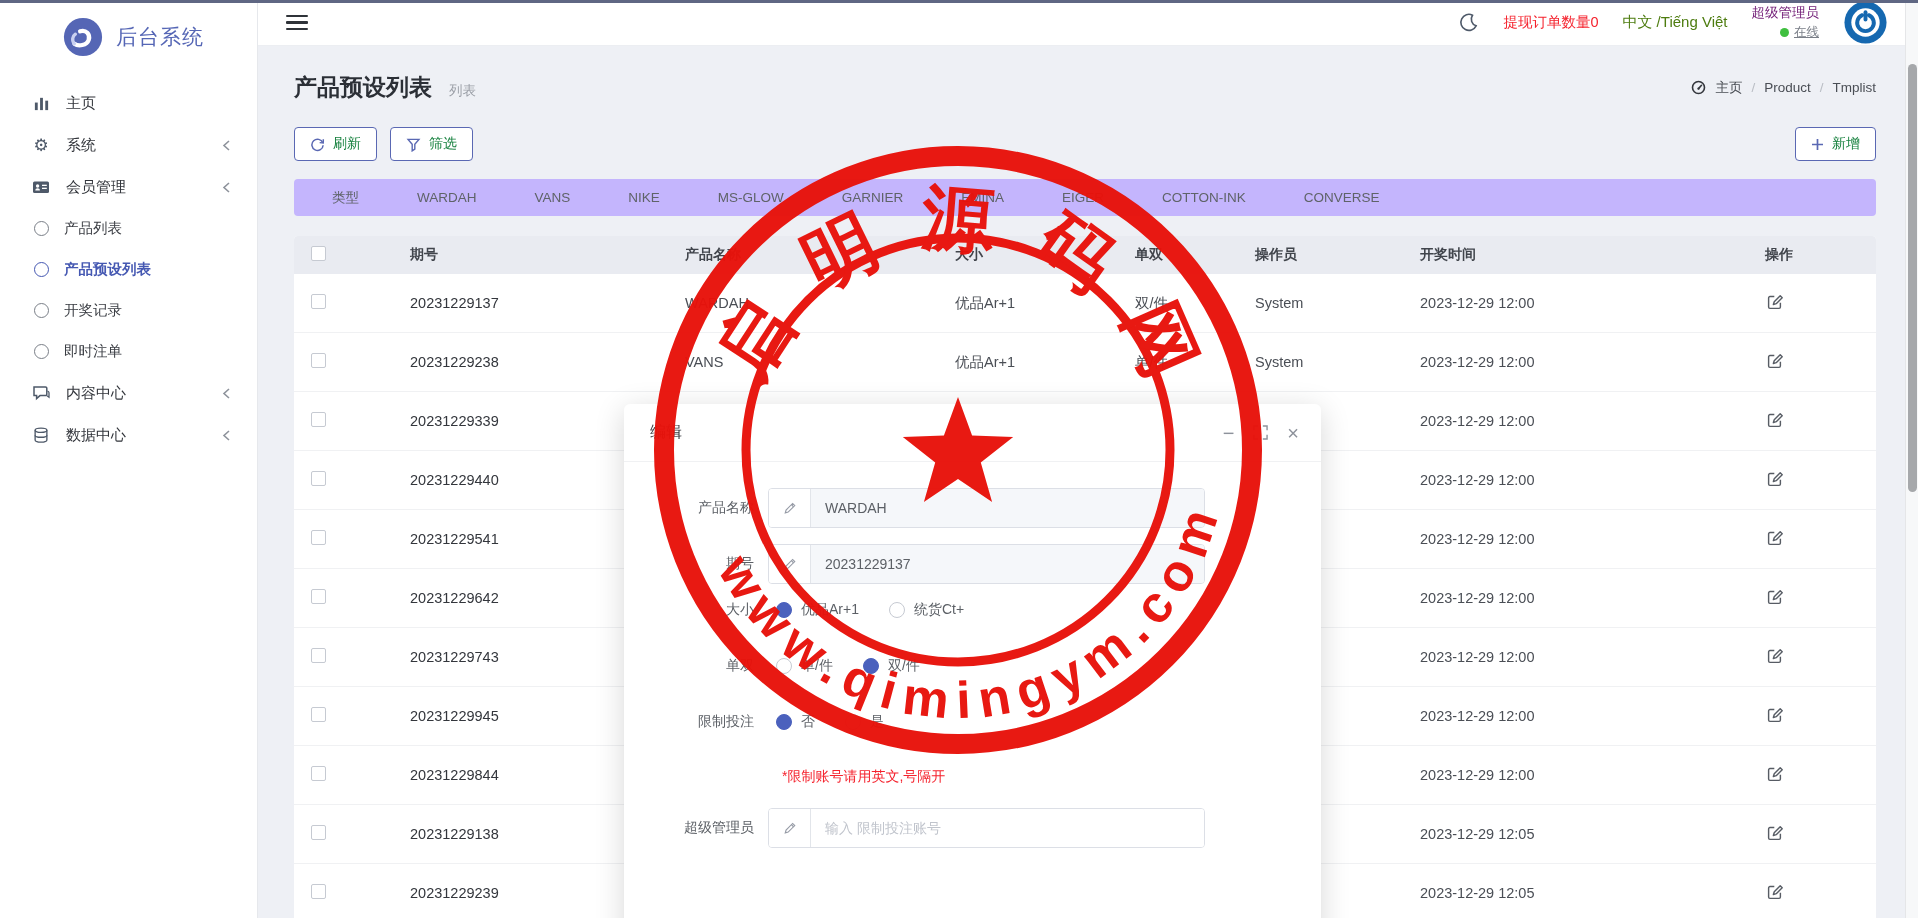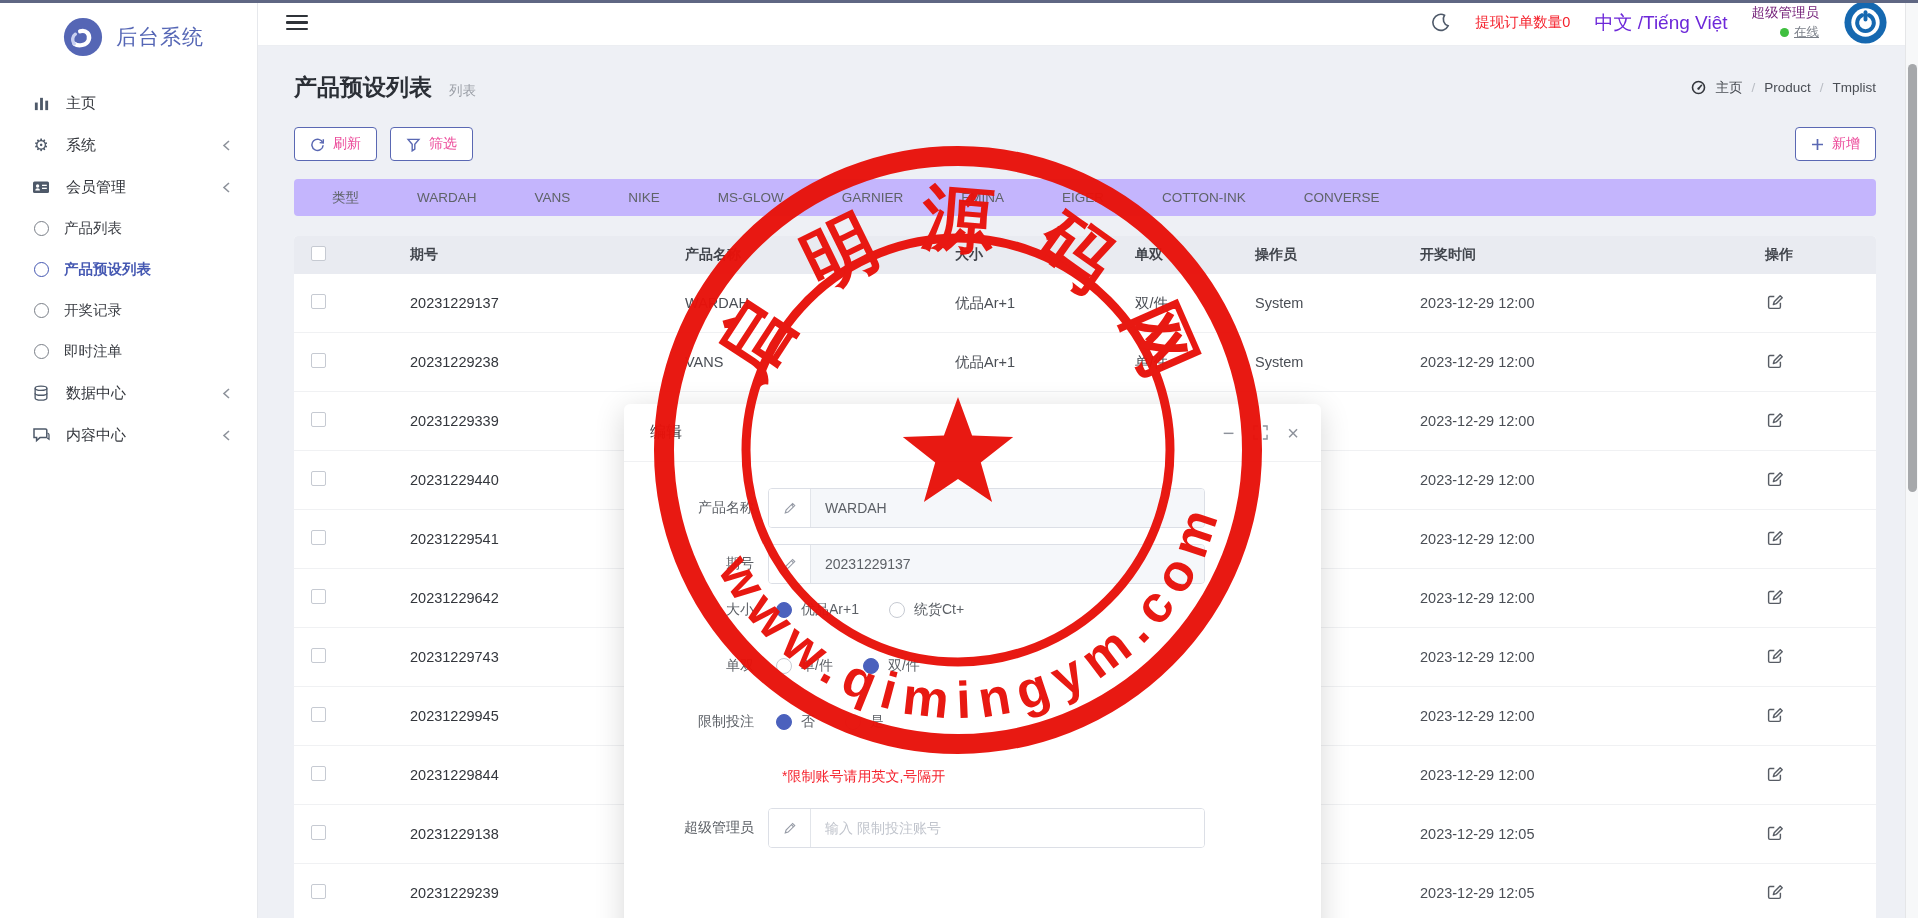--- a/index.html
+++ b/index.html
@@ -24,37 +24,37 @@
   .sub-item.active .sub-dot { border-color:#4558b2; }
   .sub-item.active .sub-label { color:#4558b2; font-weight:bold; }
 
   
   .main { flex:1; display:flex; flex-direction:column; min-width:0; }
   .topbar { height:67px; background:#fff; display:flex; align-items:center; padding:0 30px 0 28px; border-bottom:1px solid #eceef2; }
   .burger { width:22px; cursor:pointer; }
   .burger div { height:2.5px; background:#2f3339; margin:4px 0; border-radius:1px; }
   .top-right { margin-left:auto; display:flex; align-items:center; gap:24px; }
   .withdraw { color:#f5222d; font-size:14.5px; cursor:pointer; }
-  .lang { color:#6d28d9; font-size:19px; cursor:pointer; }
+  .lang { color:#4d7c0f; font-size:15px; cursor:pointer; }
   .userblock { text-align:right; line-height:1.5; }
   .user-name { font-size:13.5px; color:#701a75; }
   .user-status { font-size:12.5px; color:#7a7f88; display:flex; align-items:center; justify-content:flex-end; gap:5px;text-decoration:underline; }
   .dot-online { width:9px; height:9px; border-radius:50%; background:#3fbf3f; display:inline-block; }
   .avatar { width:45px; height:45px; cursor:pointer; }
 
   .content { flex:1; padding:26px 42px 0 36px; position:relative; }
   .page-head { display:flex; align-items:baseline; }
   .page-title { font-size:23px; font-weight:bold; color:#2b2f36; }
   .page-sub { font-size:13.5px; color:#9a9ea6; margin-left:17px; }
   .breadcrumb { margin-left:auto; display:flex; align-items:center; gap:9px; font-size:13.5px; color:#4a4e55; }
   .breadcrumb .sep { color:#b9bdc4; }
   .crumb { cursor:pointer; }
 
   .toolbar { display:flex; margin-top:24px; gap:13px; }
-  .btn { height:34px; border:1px solid #5a68b3; color:#ec4899; background:#fff; border-radius:4px;
+  .btn { height:34px; border:1px solid #5a68b3; color:#15803d; background:#fff; border-radius:4px;
          display:flex; align-items:center; gap:8px; padding:0 15px; font-size:14px; cursor:pointer; }
 
   .tabbar { margin-top:18px; height:37px; background:#c4b5fd; border-radius:4px; display:flex; align-items:center;
             gap:58px; padding-left:38px; }
   .tab { font-size:13.5px; color:#5f6368; cursor:pointer; white-space:nowrap; }
 
   .table-card { margin-top:20px; background:#fff; border-radius:4px 4px 0 0; }
   .grid-row { display:grid; grid-template-columns:116px 275px 270px 180px 120px 165px 345px 1fr; align-items:center; }
   .thead { background:#e9ebf1; height:38px; border-radius:4px 4px 0 0; }
   .th { font-size:14px; font-weight:bold; color:#41454c; }
@@ -164,41 +164,41 @@
       <div class="sub-item">
         <span class="sub-dot"></span>
         <span class="sub-label">开奖记录</span>
       </div>
       <div class="sub-item">
         <span class="sub-dot"></span>
         <span class="sub-label">即时注单</span>
       </div>
       <div class="nav-item">
         <span class="nav-ic">
+          <svg width="18" height="16" viewBox="0 0 18 16">
+              <path d="M2 2 h11.5 a1.3 1.3 0 0 1 1.3 1.3 v6 a1.3 1.3 0 0 1 -1.3 1.3 H8 l-3.4 3 v-3 H2 z" fill="none" stroke="#4e5969" stroke-width="1.5"></path>
+              <path d="M15.5 6 c1 .4 1.5 1 1.5 1.8 v4.5 l-2-1.5" fill="none" stroke="#4e5969" stroke-width="1.3"></path>
+            </svg>
+        </span>
+        <span class="nav-label">内容中心</span>
+        <span class="chev">
+            <svg width="9" height="13" viewBox="0 0 9 13">
+              <path d="M7 2 L2 6.5 7 11" stroke="#8d929b" stroke-width="1.6" fill="none"></path>
+            </svg>
+          </span>
+      </div>
+      <div class="nav-item">
+        <span class="nav-ic">
           <svg width="16" height="17" viewBox="0 0 18 19">
               <ellipse cx="9" cy="3.6" rx="6.6" ry="2.4" fill="none" stroke="#4e5969" stroke-width="1.5"></ellipse>
               <path d="M2.4 3.6 v11 c0 1.3 3 2.4 6.6 2.4 s6.6-1.1 6.6-2.4 v-11" fill="none" stroke="#4e5969" stroke-width="1.5"></path>
               <path d="M2.4 9.1 c0 1.3 3 2.4 6.6 2.4 s6.6-1.1 6.6-2.4" fill="none" stroke="#4e5969" stroke-width="1.5"></path>
             </svg>
         </span>
         <span class="nav-label">数据中心</span>
-        <span class="chev">
-            <svg width="9" height="13" viewBox="0 0 9 13">
-              <path d="M7 2 L2 6.5 7 11" stroke="#8d929b" stroke-width="1.6" fill="none"></path>
-            </svg>
-          </span>
-      </div>
-      <div class="nav-item">
-        <span class="nav-ic">
-          <svg width="18" height="16" viewBox="0 0 18 16">
-              <path d="M2 2 h11.5 a1.3 1.3 0 0 1 1.3 1.3 v6 a1.3 1.3 0 0 1 -1.3 1.3 H8 l-3.4 3 v-3 H2 z" fill="none" stroke="#4e5969" stroke-width="1.5"></path>
-              <path d="M15.5 6 c1 .4 1.5 1 1.5 1.8 v4.5 l-2-1.5" fill="none" stroke="#4e5969" stroke-width="1.3"></path>
-            </svg>
-        </span>
-        <span class="nav-label">内容中心</span>
         <span class="chev">
             <svg width="9" height="13" viewBox="0 0 9 13">
               <path d="M7 2 L2 6.5 7 11" stroke="#8d929b" stroke-width="1.6" fill="none"></path>
             </svg>
           </span>
       </div>
     </nav>
   </aside>
 
   <div class="main">

